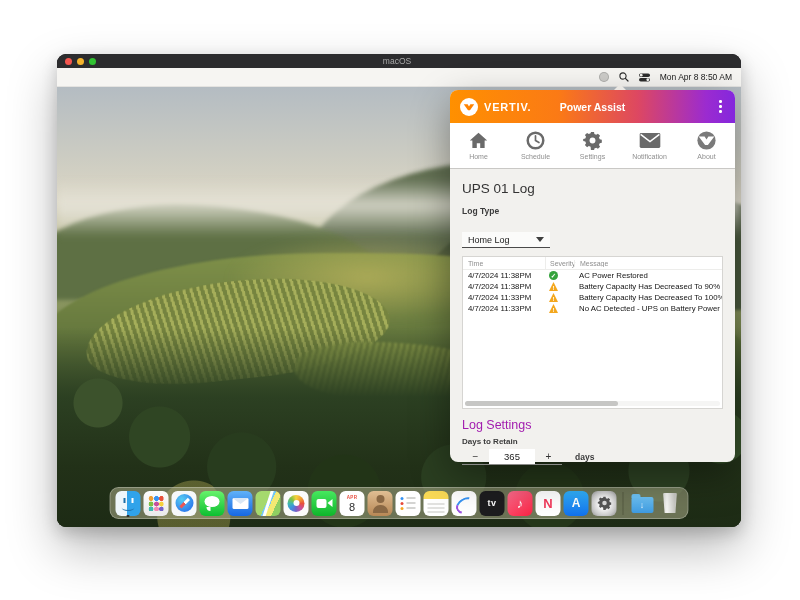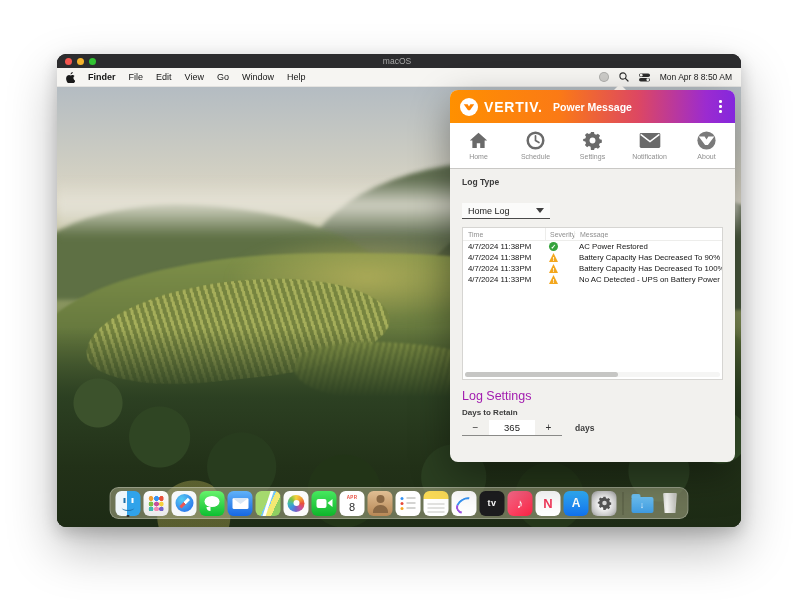--- a/index.html
+++ b/index.html
@@ -143,21 +143,21 @@
     display:flex; flex-direction:column;
   }
   .popover-arrow { position:absolute; top:-6px; left:163px; width:0; height:0;
     border-left:7px solid transparent; border-right:7px solid transparent; border-bottom:7px solid #e9e7e3; }
   .app-header {
     height:33px; flex:none; position:relative; display:flex; align-items:center; padding:0 10px;
     border-radius:8px 8px 0 0;
     background:linear-gradient(90deg,#ff9000 0%,#fb7a15 38%,#dd4762 66%,#9b2bd0 90%,#8427dd 100%);
   }
   .logo-circle { width:18px; height:18px; background:#fff; border-radius:50%; display:flex; align-items:center; justify-content:center; z-index:2; }
-  .brand { color:#fff; font-weight:700; font-size:14px; letter-spacing:.8px; margin-left:6px; z-index:2; }
+  .brand { color:#fff; font-weight:700; font-size:11px; letter-spacing:.8px; margin-left:6px; z-index:2; }
   .app-title { position:absolute; left:0; right:0; text-align:center; color:#fff; font-weight:700; font-size:10.5px; }
   .dots { margin-left:auto; display:flex; flex-direction:column; gap:2.2px; padding:3px; z-index:2; }
   .dots i { width:2.6px; height:2.6px; background:#fff; border-radius:50%; }
 
   .nav { height:45px; flex:none; background:#fff; display:flex; }
   .nav-item { flex:1; display:flex; flex-direction:column; align-items:center; justify-content:center; gap:2.5px; cursor:default; }
   .nav-icon { height:20px; display:flex; align-items:center; justify-content:center; }
   .nav-label { font-size:7px; color:#8f8f8f; }
   .nav-divider { height:1px; background:#c9c8c5; flex:none; }
 
@@ -200,35 +200,20 @@
   <div class="titlebar">
     <div class="lights">
       <div class="light red"></div>
       <div class="light yellow"></div>
       <div class="light green"></div>
     </div>
     <div class="win-title">macOS</div>
   </div>
 
   <div class="menubar">
-    <div class="menu-left">
-      <span style="display:flex;align-items:center;">
-        <svg width="9" height="11" viewBox="0 0 9 11">
-            <path d="M6.2 1.6c.4-.5.7-1.1.6-1.6-.5 0-1.2.3-1.6.8-.4.4-.7 1.1-.6 1.6.6 0 1.2-.3 1.6-.8Z" fill="#1a1a1a"></path>
-            <path d="M7.4 5.9c0-1.3 1-1.9 1.1-2-.6-.9-1.5-1-1.9-1-.8-.1-1.5.5-1.9.5s-1-.5-1.7-.5C2 3 1.1 3.5.6 4.4c-1 1.8-.3 4.4.7 5.8.5.7 1 1.4 1.8 1.4.7 0 1-.5 1.8-.5s1.1.5 1.8.5c.8 0 1.3-.7 1.8-1.4.6-.8.8-1.6.8-1.6s-1.6-.6-1.9-2.7Z" fill="#1a1a1a"></path>
-          </svg>
-      </span>
-      <span class="menu-item finder">Finder</span>
-      <span class="menu-item">File</span>
-      <span class="menu-item">Edit</span>
-      <span class="menu-item">View</span>
-      <span class="menu-item">Go</span>
-      <span class="menu-item">Window</span>
-      <span class="menu-item">Help</span>
-    </div>
     <div class="menu-right">
       <span class="mb-appicon"></span>
       <span style="display:flex;align-items:center;">
         <svg width="10" height="10" viewBox="0 0 10 10">
             <circle cx="4" cy="4" r="3.1" fill="none" stroke="#2c2c2c" stroke-width="1.1"></circle>
             <path d="M6.4 6.4 9 9" stroke="#2c2c2c" stroke-width="1.2" stroke-linecap="round"></path>
           </svg>
       </span>
       <span style="display:flex;align-items:center;">
         <svg width="11" height="9" viewBox="0 0 11 9">
@@ -301,21 +286,21 @@
       <div class="dicon di-trash">
         <div class="bin"></div>
       </div>
     </div>
   </div>
 
   <div class="popover">
     <div class="popover-arrow"></div>
 
     <div class="app-header">
-      <span class="app-title">Power Message</span>
+      <span class="app-title">Power Assist</span>
       <span class="logo-circle">
         <svg width="14" height="14" viewBox="0 0 20 20">
             <polygon points="2.5,6 8,6 10,9.2 12,6 17.5,6 11.4,14.6 8.6,14.6" fill="#ff8300"></polygon>
           </svg>
       </span>
       <span class="brand">VERTIV.</span>
       <span class="dots">
           <i></i>
           <i></i>
           <i></i>
@@ -364,20 +349,21 @@
               <circle cx="10" cy="10" r="9.6" fill="#7a7a7a"></circle>
               <polygon points="1.8,5.8 8,5.8 10,9 12,5.8 18.2,5.8 11.5,14.8 8.5,14.8" fill="#fff"></polygon>
             </svg>
         </span>
         <span class="nav-label">About</span>
       </div>
     </div>
     <div class="nav-divider"></div>
 
     <div class="content">
+      <div class="page-title">UPS 01 Log</div>
 
       <div class="field-label">Log Type</div>
       <div class="dropdown">
         <span>Home Log</span>
         <span class="caret"></span>
       </div>
 
       <div class="log-table">
         <div class="t-head">
           <span class="c-time">Time</span>

